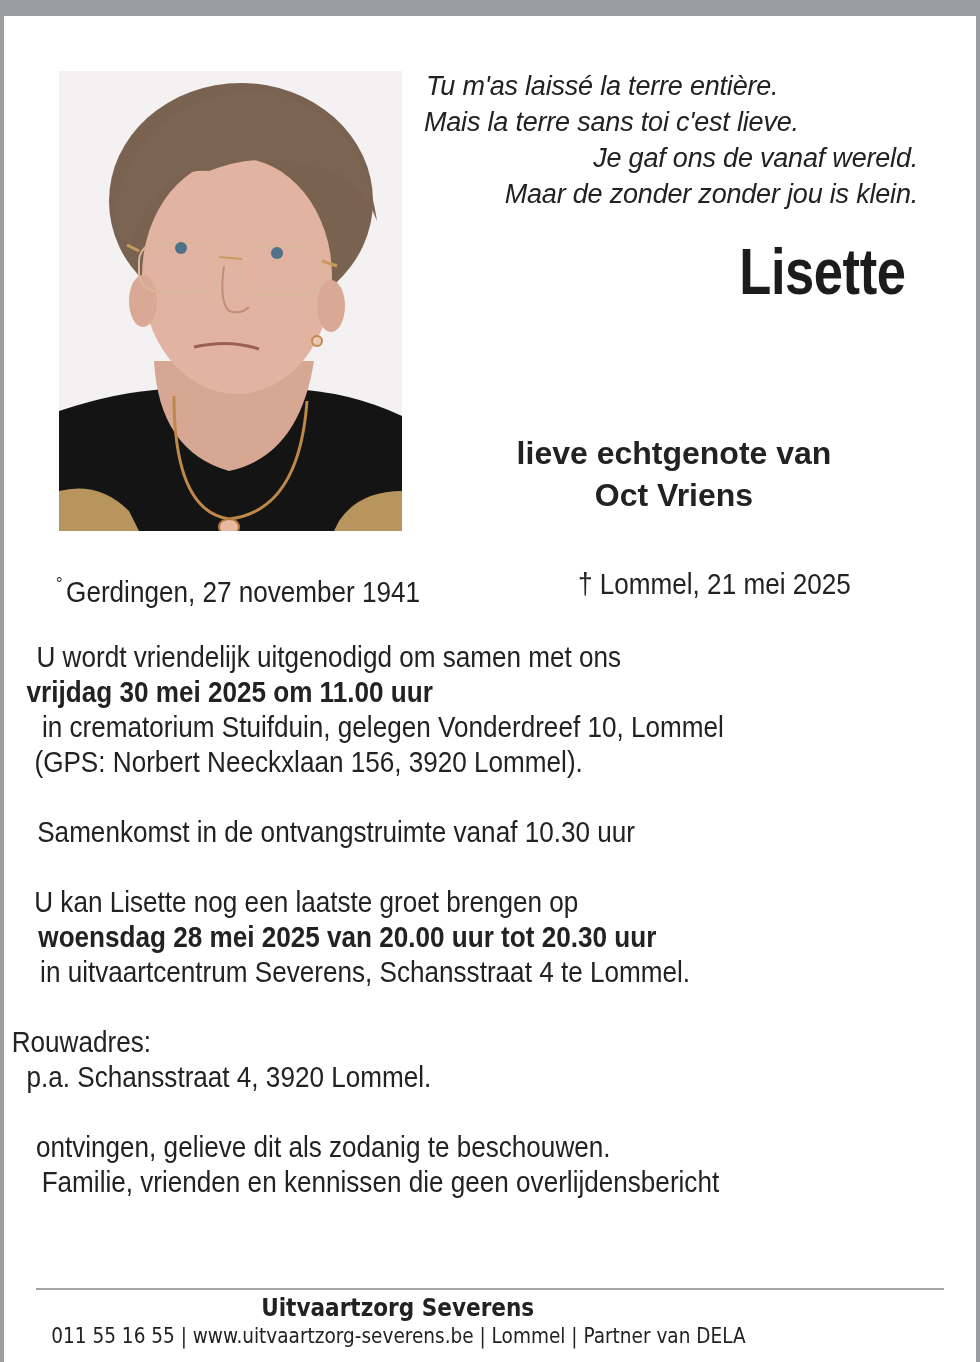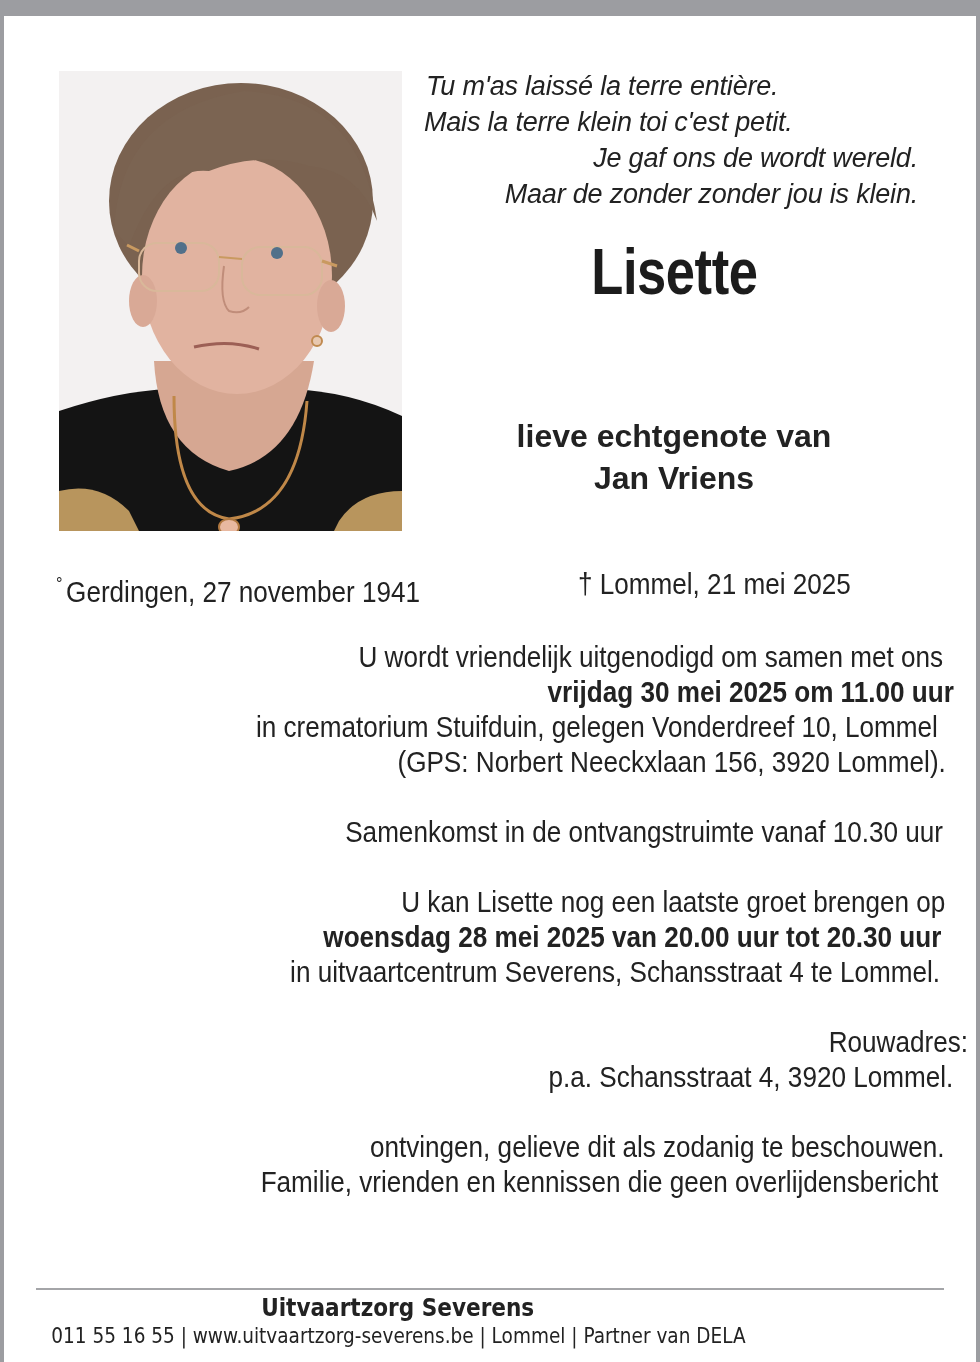--- a/index.html
+++ b/index.html
@@ -11,30 +11,30 @@
     margin-top: 12px;
   }
   .photo { position: absolute; left: 55px; top: 55px; width: 343px; height: 460px; overflow: hidden; background: #f4f2f2; }
   .photo svg { display: block; width: 343px; height: 460px; }
   .poem { position: absolute; left: 400px; top: 52px; width: 514px; font-style: italic; font-size: 27px; line-height: 36px; color: #222; letter-spacing: -0.2px; }
   .poem div { white-space: nowrap; }
   .poem .l1 { padding-left: 22px; }
   .poem .l2 { padding-left: 20px; }
   .poem .l3 { text-align: right; }
   .poem .l4 { text-align: right; }
-  .name { position: absolute; left: 420px; width: 500px; text-align: center; font-weight: bold; font-size: 64px; line-height: 80px; color: #1c1c1c; }
+  .name { position: absolute; left: 420px; width: 500px; text-align: right; font-weight: bold; font-size: 64px; line-height: 80px; color: #1c1c1c; }
   .name span { display: inline-block; transform: scaleX(0.82); transform-origin: center; letter-spacing: -0.5px; }
   .name.first { top: 216px; }
   .name.last { top: 296px; }
-  .spouse { position: absolute; left: 420px; width: 500px; top: 399px; text-align: center; font-weight: bold; font-size: 32px; line-height: 42px; color: #222; }
+  .spouse { position: absolute; left: 420px; width: 500px; top: 416px; text-align: center; font-weight: bold; font-size: 32px; line-height: 42px; color: #222; }
   .dates { position: absolute; top: 550px; left: 0; width: 972px; font-size: 29px; line-height: 36px; color: #222; }
   .dates .born { position: absolute; left: 52px; white-space: nowrap; transform: scaleX(0.9); transform-origin: left; }
   .dates .died { position: absolute; left: 574px; white-space: nowrap; transform: scaleX(0.9); transform-origin: left; }
   .dates .deg { font-size: 18px; vertical-align: 12px; margin-right: 4px; }
-  .body { position: absolute; top: 624px; left: 0; width: 972px; text-align: right; font-size: 29px; line-height: 35px; color: #222; }
+  .body { position: absolute; top: 624px; left: 0; width: 972px; text-align: left; font-size: 29px; line-height: 35px; color: #222; }
   .body .ln { white-space: nowrap; display: block; }
   .body .ln span { display: inline-block; transform: scaleX(0.9); transform-origin: center; }
   .body .b { font-weight: bold; }
   .body .gap { height: 35px; }
   .divider { position: absolute; left: 32px; top: 1272px; width: 908px; height: 2px; background: #a4a5a8; }
   .footer-title { position: absolute; top: 1276px; left: 0; width: 788px; text-align: center; font-family: "DejaVu Sans", sans-serif; font-weight: bold; font-size: 24px; line-height: 32px; color: #222; }
   .footer-title span { display: inline-block; transform: scaleX(0.9); }
   .footer-info { position: absolute; top: 1306px; left: 0; width: 972px; font-family: "DejaVu Sans", sans-serif; font-size: 21px; line-height: 28px; color: #222; white-space: nowrap; }
   .footer-info span { display: inline-block; transform: scaleX(0.88); }
 </style>
@@ -75,30 +75,30 @@
       <path d="M165 195 Q160 230 170 240 Q182 244 190 236" fill="none" stroke="#c08d7a" stroke-width="2"></path>
       <path d="M135 276 Q170 268 200 278" fill="none" stroke="#9c5f55" stroke-width="3"></path>
 
       <path d="M115 325 Q115 440 170 448 Q240 440 248 330" fill="none" stroke="#c08848" stroke-width="3"></path>
       <ellipse cx="170" cy="456" rx="10" ry="8" fill="#e8b8a0" stroke="#b07840" stroke-width="2"></ellipse>
     </svg>
   </div>
 
   <div class="poem">
     <div class="l1">Tu m'as laissé la terre entière.</div>
-    <div class="l2">Mais la terre klein toi c'est petit.</div>
-    <div class="l3">Je gaf ons de wordt wereld.</div>
+    <div class="l2">Mais la terre sans toi c'est lieve.</div>
+    <div class="l3">Je gaf ons de vanaf wereld.</div>
     <div class="l4">Maar de zonder zonder jou is klein.</div>
   </div>
 
   <div class="name first"><span>Lisette</span></div>
 
   <div class="spouse">
     <div>lieve echtgenote van</div>
-    <div>Jan Vriens</div>
+    <div>Oct Vriens</div>
   </div>
 
   <div class="dates">
     <div class="born">
       <span class="deg">°</span><span>Gerdingen, 27 november 1941</span>
     </div>
     <div class="died">
       <span>†</span> <span>Lommel, 21 mei 2025</span>
     </div>
   </div>

